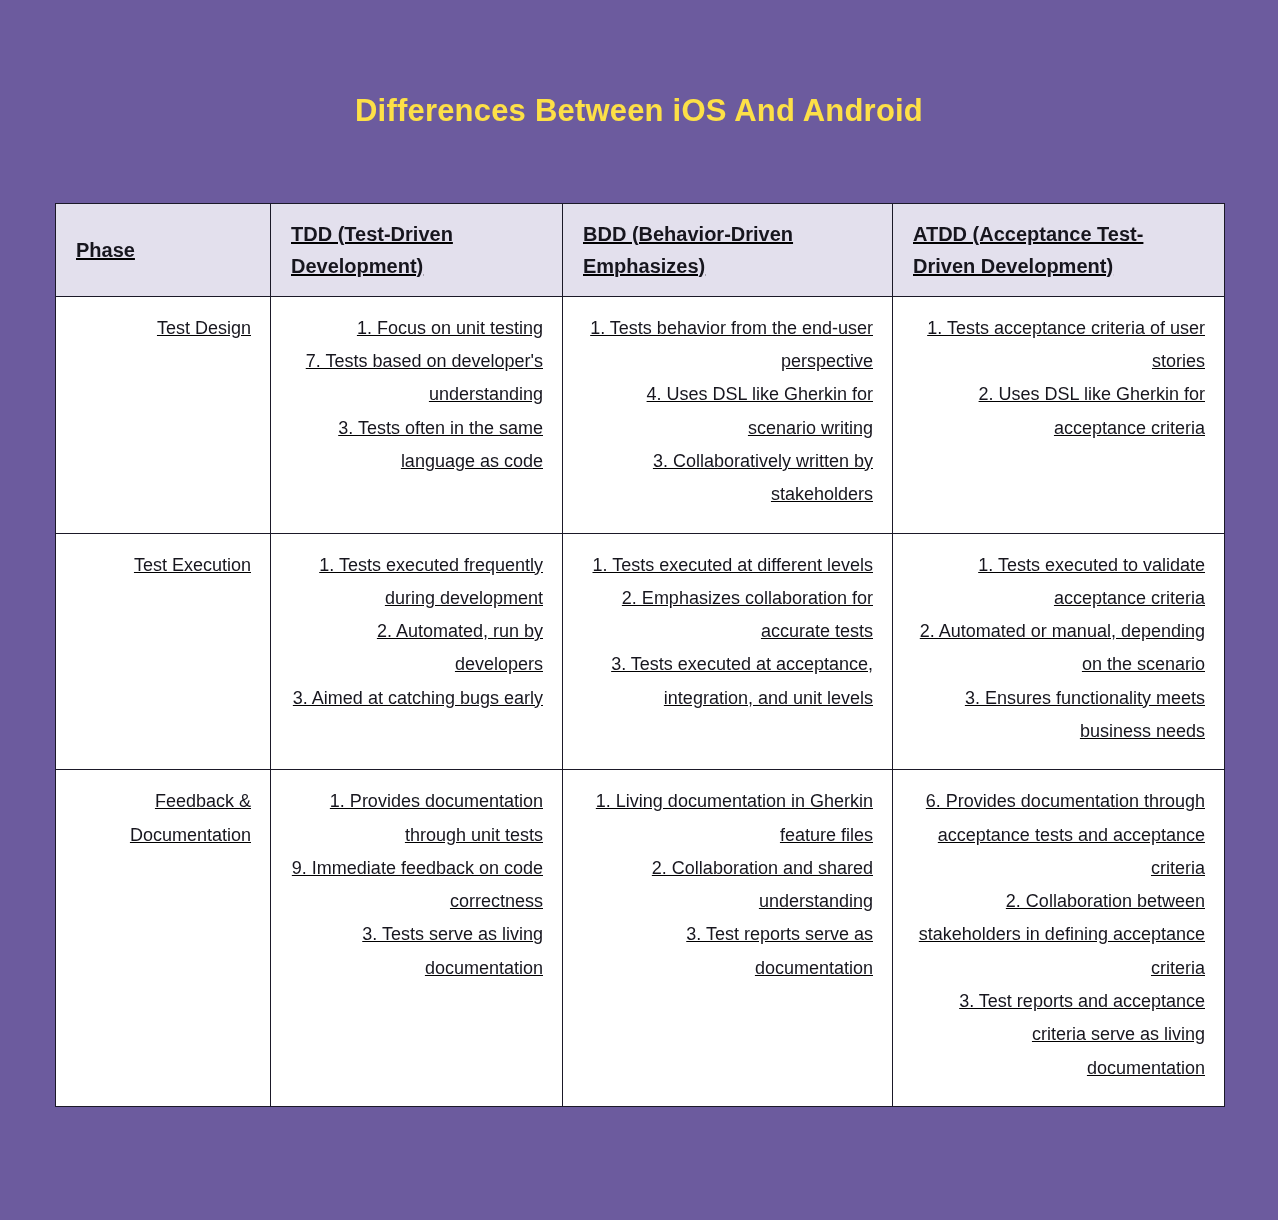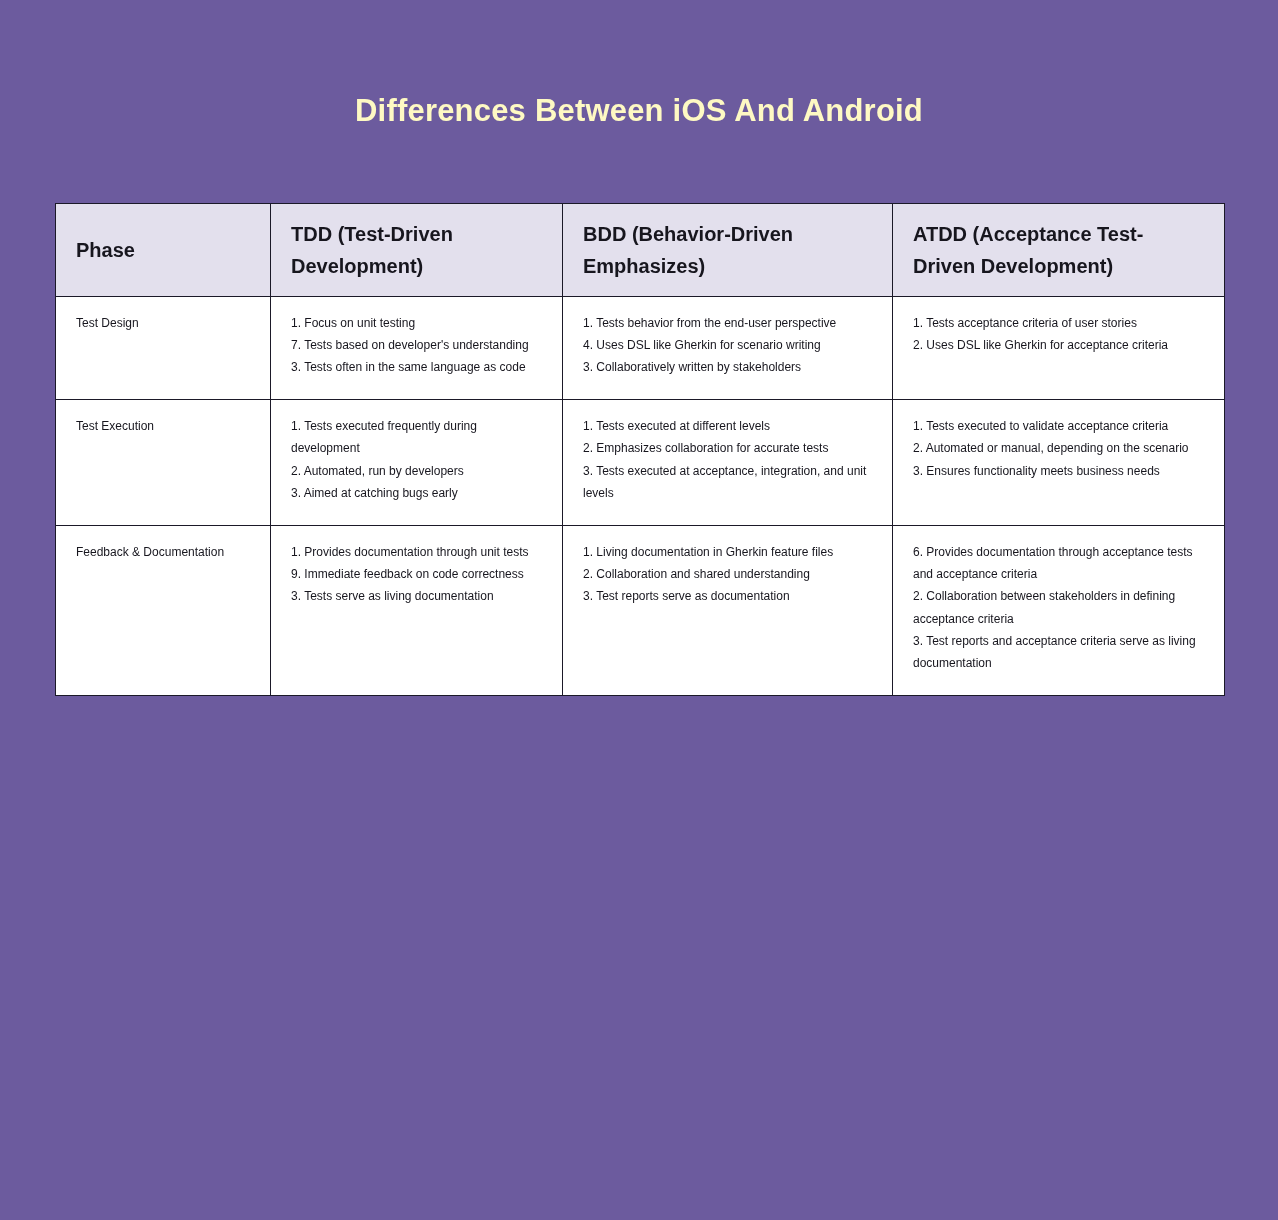--- a/index.html
+++ b/index.html
@@ -13,33 +13,34 @@
   }
   .page {
     position: relative;
     width: 1278px;
     height: 1220px;
     background: #6c5b9e;
   }
   .title {
     padding-top: 72px;
     text-align: center;
-    color: #fef9c3;
+    color: #fde047;
     font-size: 31px;
     font-weight: 700;
     line-height: 1.16;
     letter-spacing: 0.2px;
   }
   .title .line { display: block; }
   table.compare {
     margin: 74px 0 6px 55px;
     width: 1169px;
     border-collapse: collapse;
     table-layout: fixed;
     background: #ffffff;
+    text-decoration: underline;
   }
   table.compare col.c-phase { width: 215px; }
   table.compare col.c-tdd   { width: 292px; }
   table.compare col.c-bdd   { width: 330px; }
   table.compare col.c-atdd  { width: 332px; }
   table.compare th,
   table.compare td {
     border: 1.5px solid #1b1928;
     color: #17161e;
   }
@@ -48,23 +49,23 @@
     font-size: 20px;
     font-weight: 700;
     text-align: left;
     vertical-align: middle;
     padding: 14px 20px;
     line-height: 1.6;
     height: 60px;
   }
   table.compare td {
     background: #ffffff;
-    font-size: 12px;
+    font-size: 18px;
     font-weight: 400;
-    text-align: left;
+    text-align: right;
     vertical-align: top;
     padding: 15px 19px 21px 20px;
     line-height: 1.85;
   }
   td.phase { line-height: 1.85; }
   .li { margin: 0; }
 </style>
 </head>
 <body>
 

